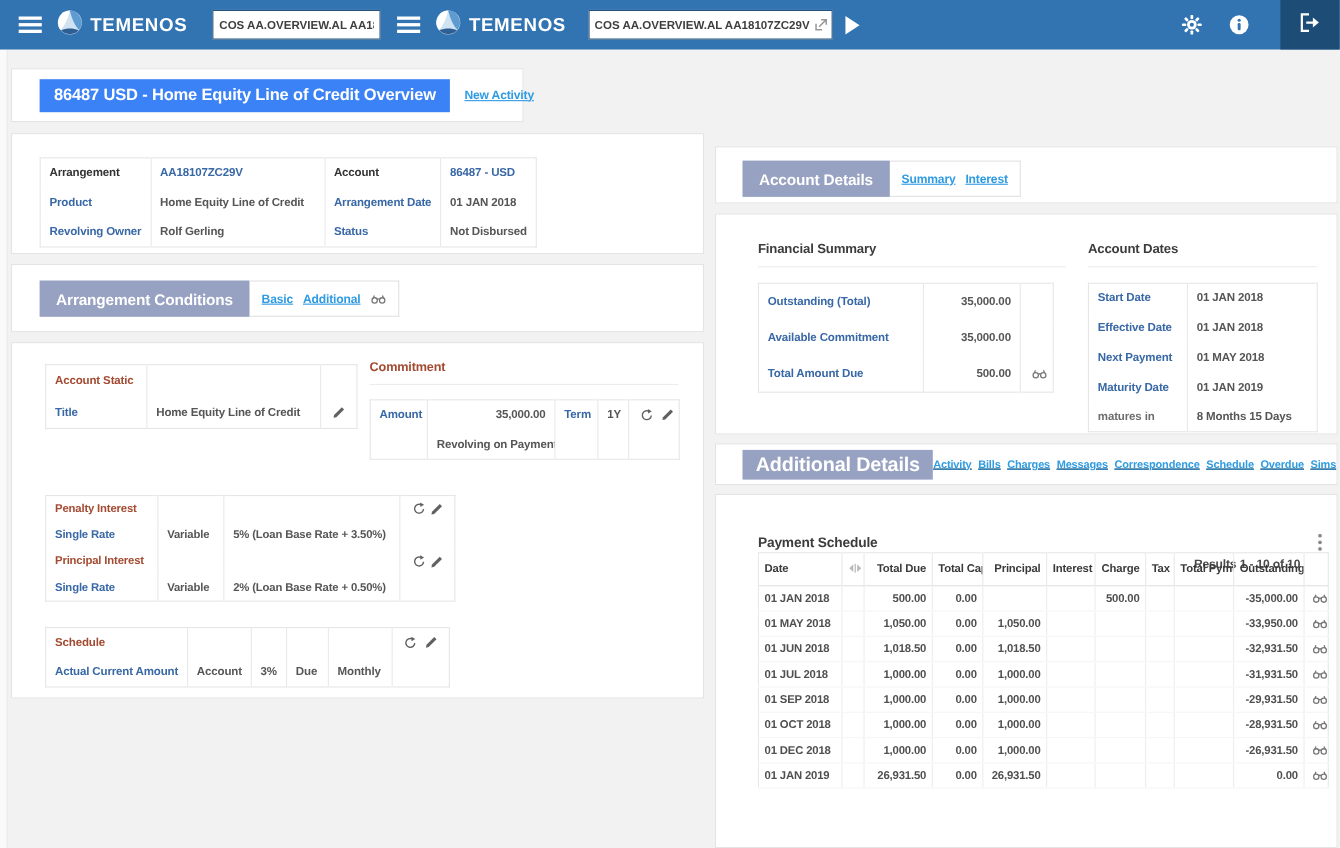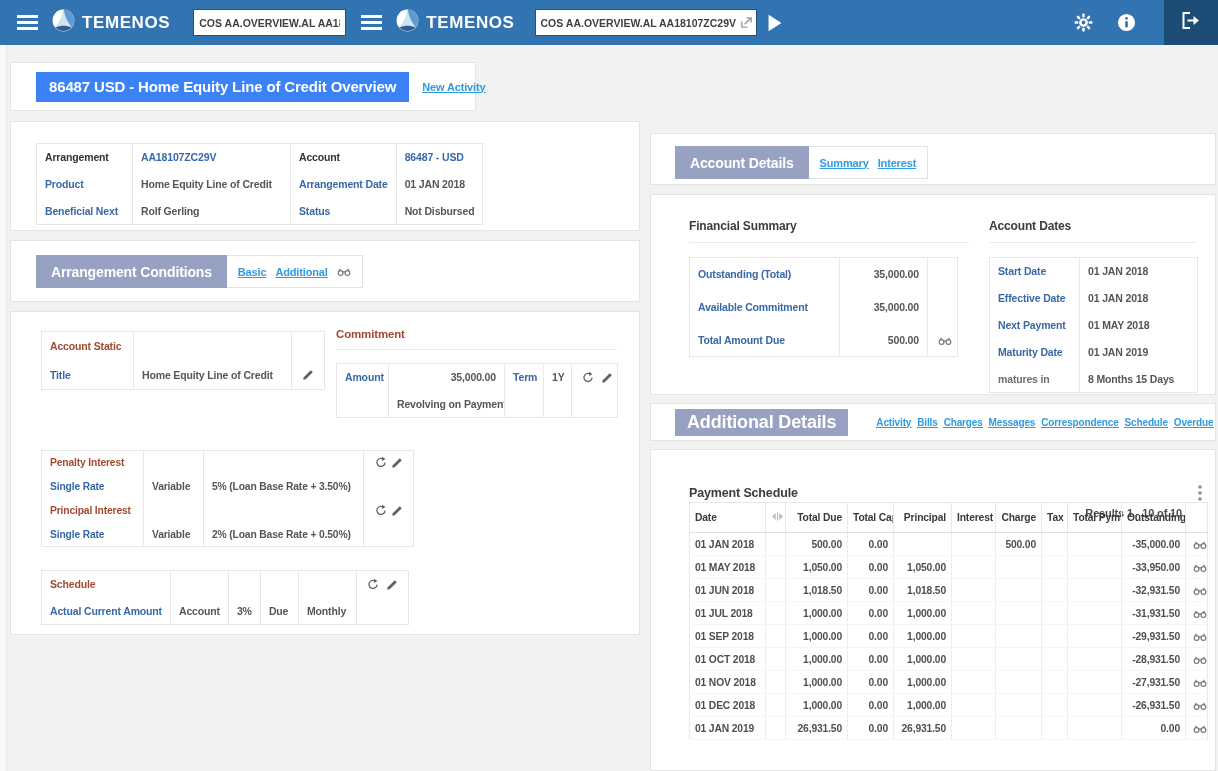--- a/index.html
+++ b/index.html
@@ -96,21 +96,21 @@
   .fin-block  { position:absolute; left:38px;  top:24px; width:280px; }
   .dates-block{ position:absolute; left:338px; top:24px; width:208px; }
   .blk-head { font-size:12px; font-weight:700; color:#3C3C3C; }
   #tbl-fin  { margin-top:14px; width:268px; }
   #tbl-fin td { height:33px; }
   #tbl-dates { margin-top:14px; width:208px; }
   #tbl-dates td { height:27px; }
 
   
   #card-adddet .sect-hdr { height:27px; font-size:18px; padding:0 12px; }
-  .add-links { display:flex; gap:6px; margin-left:28px; font-size:10px; white-space:nowrap; overflow:hidden;text-decoration:underline; }
+  .add-links { display:flex; gap:6px; margin-left:0; font-size:10px; white-space:nowrap; overflow:hidden;text-decoration:underline; }
 
   
   .ps-head { position:absolute; left:38px; right:13px; top:16px; display:flex; justify-content:space-between; align-items:center; }
   .ps-title { font-size:12.5px; font-weight:700; color:#3C3C3C; }
   .ps-right { display:flex; align-items:center; gap:16px; }
   .ps-results { font-size:11px; font-weight:700; color:#4A4A4A;margin-top:41px; }
   .kebab { line-height:0; cursor:pointer; }
   #tbl-pay { position:absolute; left:38px; top:52px; width:518px; border-collapse:collapse; table-layout:fixed; border:1px solid #E8E8E8; }
   #tbl-pay th { height:30px; font-size:10.3px; font-weight:700; color:#3A3A3A; border-left:1px solid #E9E9E9; border-bottom:1px solid #E0E0E0; padding:0 5px; white-space:nowrap; overflow:hidden; }
   #tbl-pay td { height:23px; font-size:10.3px; font-weight:700; color:#4F4F4F; border-left:1px solid #EDEDED; border-bottom:1px solid #F6F6F6; padding:0 5px; white-space:nowrap; overflow:hidden; }
@@ -207,21 +207,21 @@
           <td class="c-black">Account</td>
           <td class="c-blue">86487 - USD</td>
         </tr>
         <tr>
           <td class="c-blue">Product</td>
           <td class="c-dark">Home Equity Line of Credit</td>
           <td class="c-blue">Arrangement Date</td>
           <td class="c-dark">01 JAN 2018</td>
         </tr>
         <tr>
-          <td class="c-blue">Beneficial Next</td>
+          <td class="c-blue">Revolving Owner</td>
           <td class="c-dark">Rolf Gerling</td>
           <td class="c-blue">Status</td>
           <td class="c-dark">Not Disbursed</td>
         </tr>
       </tbody>
   </table>
 </div>
 
 <div class="card" id="card-arrcond">
   <div class="hdr-row">
@@ -624,38 +624,20 @@
           <td class="num"></td>
           <td class="num">-28,931.50</td>
           <td class="icon-cell"><span><svg width="14" height="10" viewBox="0 0 18 12">
                 <circle cx="4.6" cy="7.4" r="3.1" fill="none" stroke="#787878" stroke-width="1.5"></circle>
                 <circle cx="13.4" cy="7.4" r="3.1" fill="none" stroke="#787878" stroke-width="1.5"></circle>
                 <path d="M7.7 6.3 Q9 5.1 10.3 6.3" fill="none" stroke="#787878" stroke-width="1.5"></path>
                 <path d="M3.1 4.6 L4.3 1.7 M14.9 4.6 L13.7 1.7" stroke="#787878" stroke-width="1.5"></path>
               </svg></span></td>
         </tr>
         <tr>
-          <td class="date-col">01 NOV 2018</td>
-          <td></td>
-          <td class="num">1,000.00</td>
-          <td class="num">0.00</td>
-          <td class="num">1,000.00</td>
-          <td class="num"></td>
-          <td class="num"></td>
-          <td class="num"></td>
-          <td class="num"></td>
-          <td class="num">-27,931.50</td>
-          <td class="icon-cell"><span><svg width="14" height="10" viewBox="0 0 18 12">
-                <circle cx="4.6" cy="7.4" r="3.1" fill="none" stroke="#787878" stroke-width="1.5"></circle>
-                <circle cx="13.4" cy="7.4" r="3.1" fill="none" stroke="#787878" stroke-width="1.5"></circle>
-                <path d="M7.7 6.3 Q9 5.1 10.3 6.3" fill="none" stroke="#787878" stroke-width="1.5"></path>
-                <path d="M3.1 4.6 L4.3 1.7 M14.9 4.6 L13.7 1.7" stroke="#787878" stroke-width="1.5"></path>
-              </svg></span></td>
-        </tr>
-        <tr>
           <td class="date-col">01 DEC 2018</td>
           <td></td>
           <td class="num">1,000.00</td>
           <td class="num">0.00</td>
           <td class="num">1,000.00</td>
           <td class="num"></td>
           <td class="num"></td>
           <td class="num"></td>
           <td class="num"></td>
           <td class="num">-26,931.50</td>

